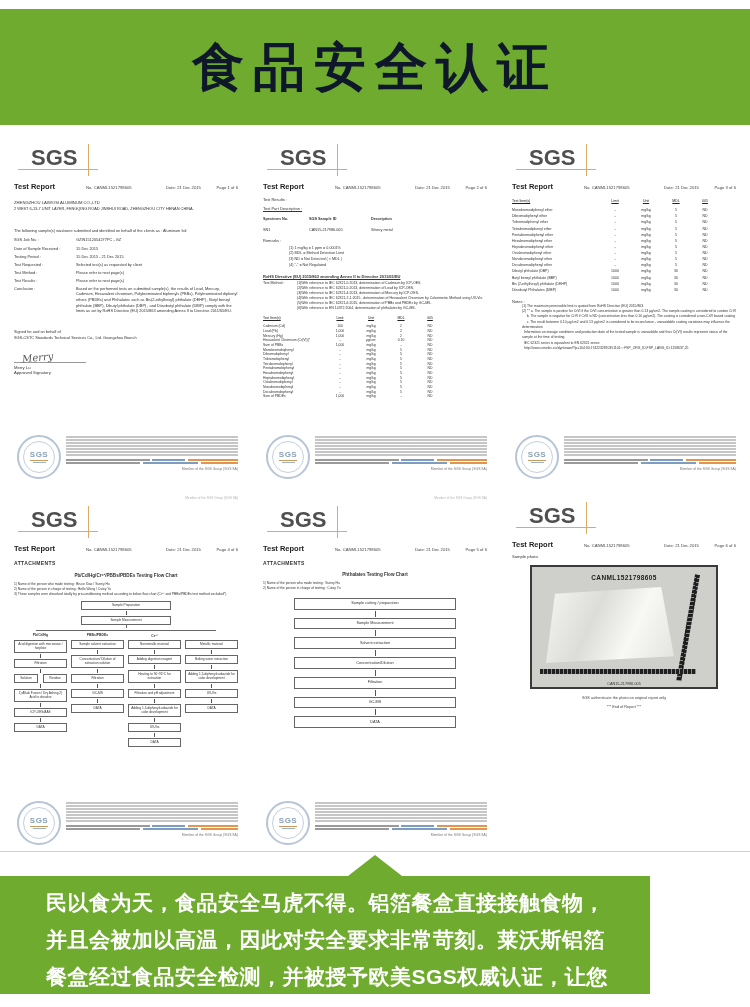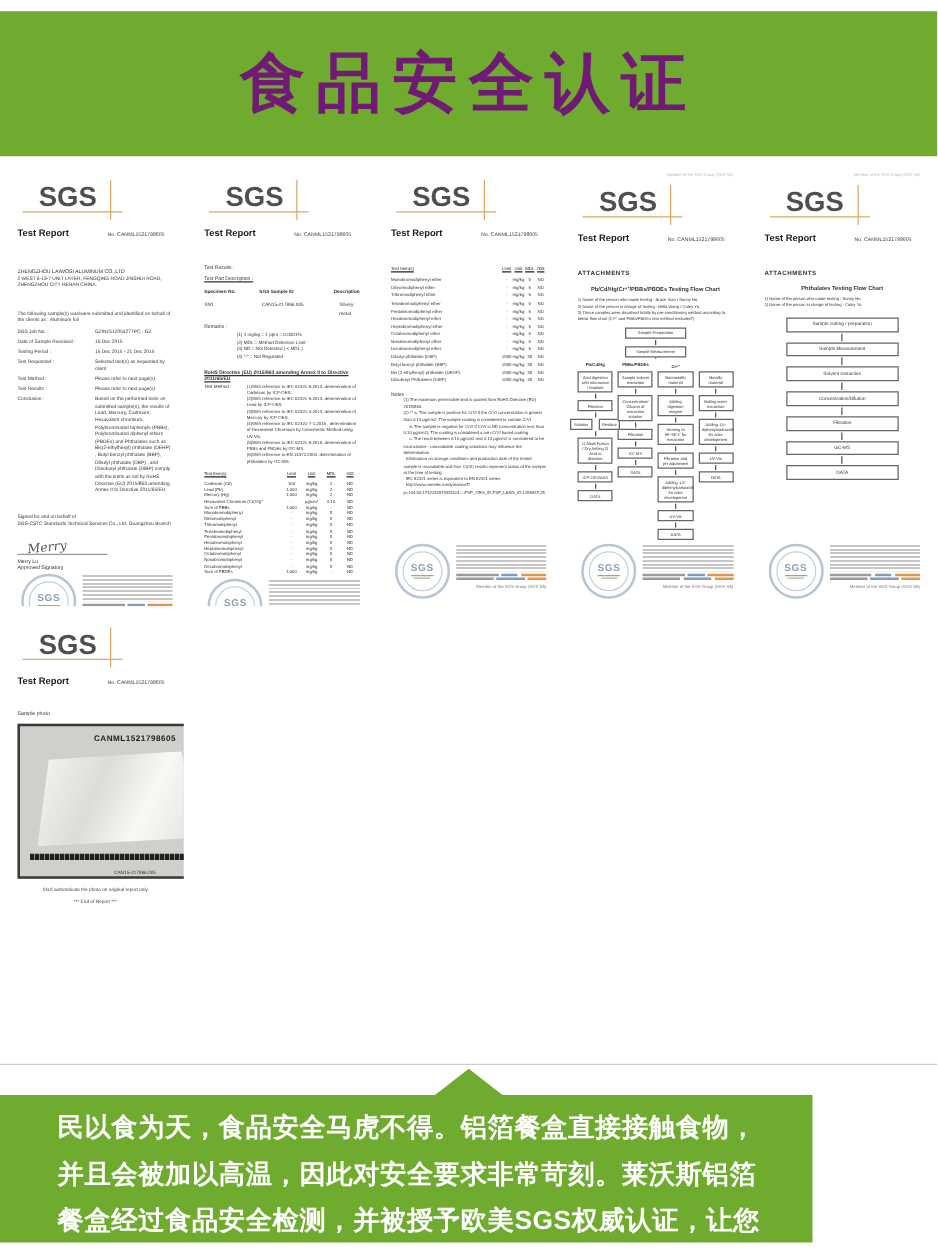--- a/index.html
+++ b/index.html
@@ -1,24 +1,24 @@
 <!DOCTYPE html>
 <html><head>
 <meta charset="utf-8">
 <style>
   html,body{margin:0;padding:0;background:#fff;}
   .canvas{position:relative;width:750px;height:1007px;background:#fff;overflow:hidden;
           font-family:"Liberation Sans",sans-serif;color:#333;}
   
   .band-top{position:absolute;top:9px;left:0;width:750px;height:116px;background:#6fab2e;}
   .band-top h1{margin:0;text-align:center;line-height:116px;font-size:52px;font-weight:bold;
-               color:#701a75;letter-spacing:9px;}
+               color:#0f172a;letter-spacing:9px;}
   
   .pages{position:absolute;top:135px;left:5px;right:5px;height:716px;display:grid;
-         grid-template-columns:1fr 1fr 1fr 1fr 1fr;grid-template-rows:350px 358px;column-gap:7px;row-gap:8px;}
+         grid-template-columns:1fr 1fr 1fr;grid-template-rows:350px 358px;column-gap:7px;row-gap:8px;}
   .page{background:#fff;display:flex;flex-direction:column;padding:3px 9px 6px;overflow:hidden;position:relative;}
   .carryover{font-size:3.2px;color:#b5b5b5;text-align:right;height:4px;flex:none;}
   
   .sgslogo{position:relative;margin:7px 0 3px 4px;height:32px;flex:none;}
   .sgstxt{font-size:22px;font-weight:bold;color:#4f4f4f;line-height:26px;margin-left:13px;display:inline-block;}
   .sgslogo::before{content:"";position:absolute;left:0;top:24px;width:80px;height:1px;background:#d9ab64;}
   .sgslogo::after{content:"";position:absolute;left:70px;top:-1px;width:1px;height:32px;background:#d9ab64;}
   
   .phead{display:flex;align-items:baseline;font-size:4.2px;color:#444;margin:2px 0 4px;flex:none;}
   .ptitle{font-size:7.5px;font-weight:bold;color:#1d1d1d;width:72px;flex:none;}

